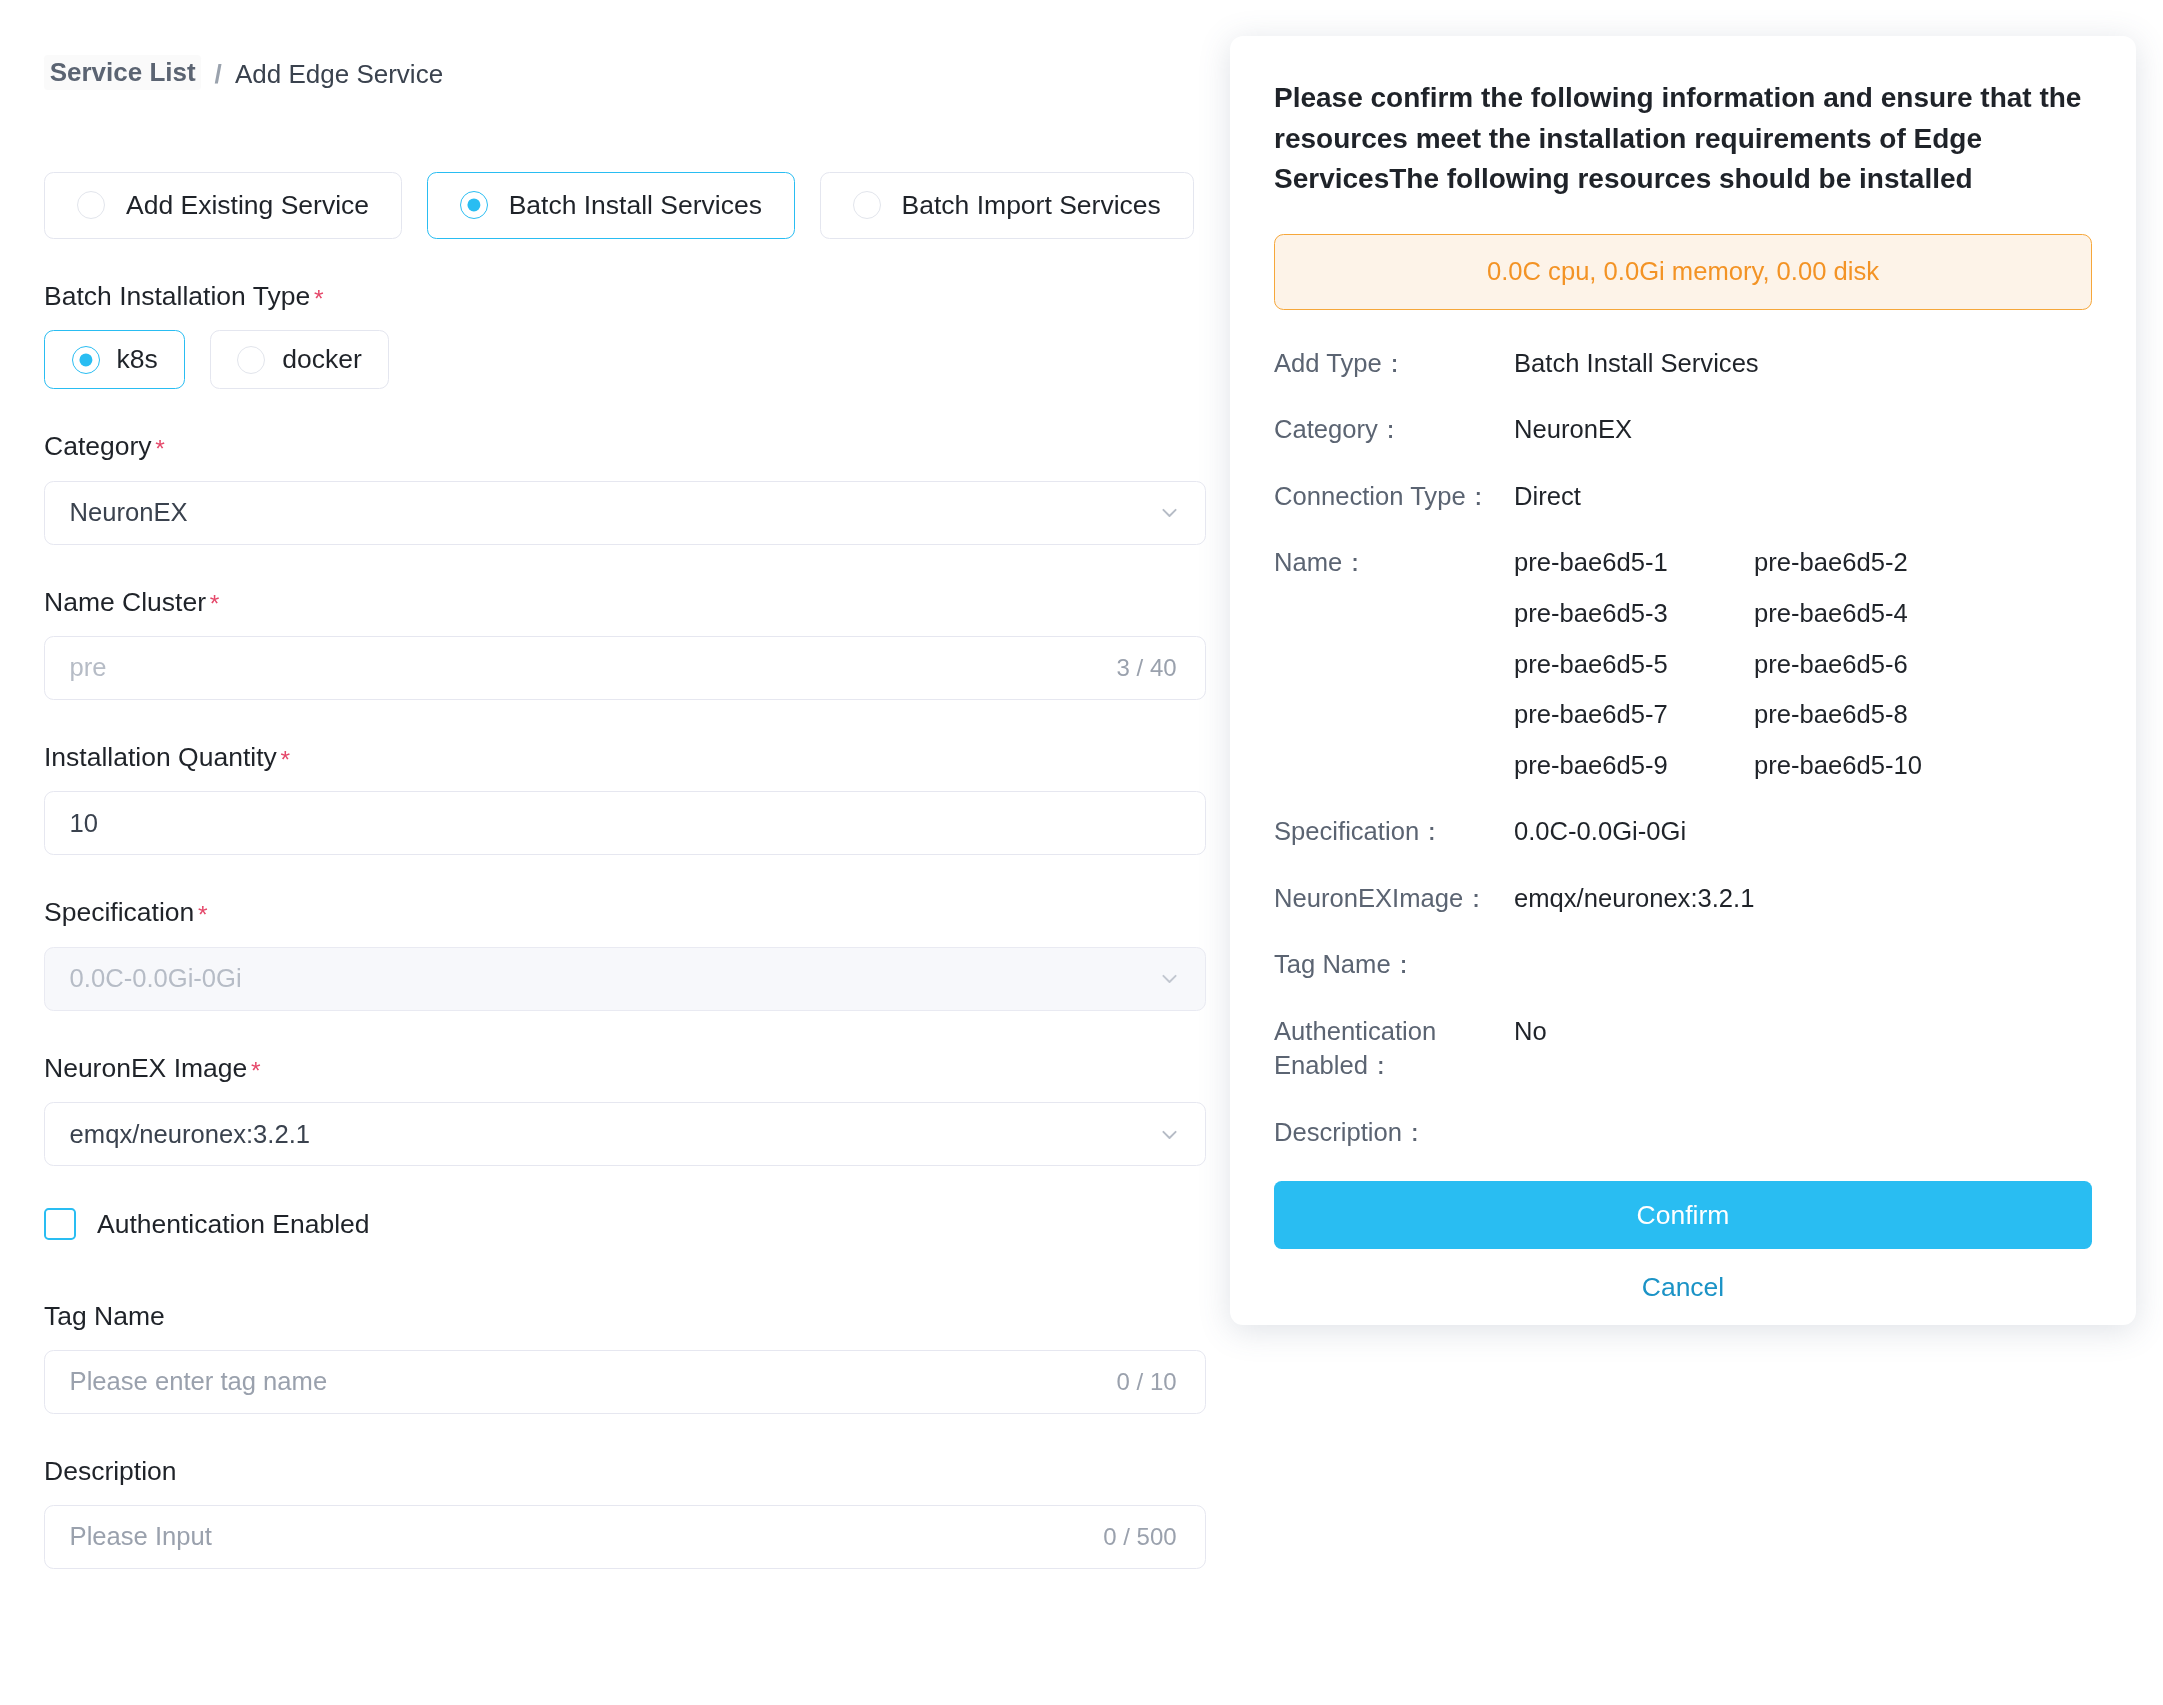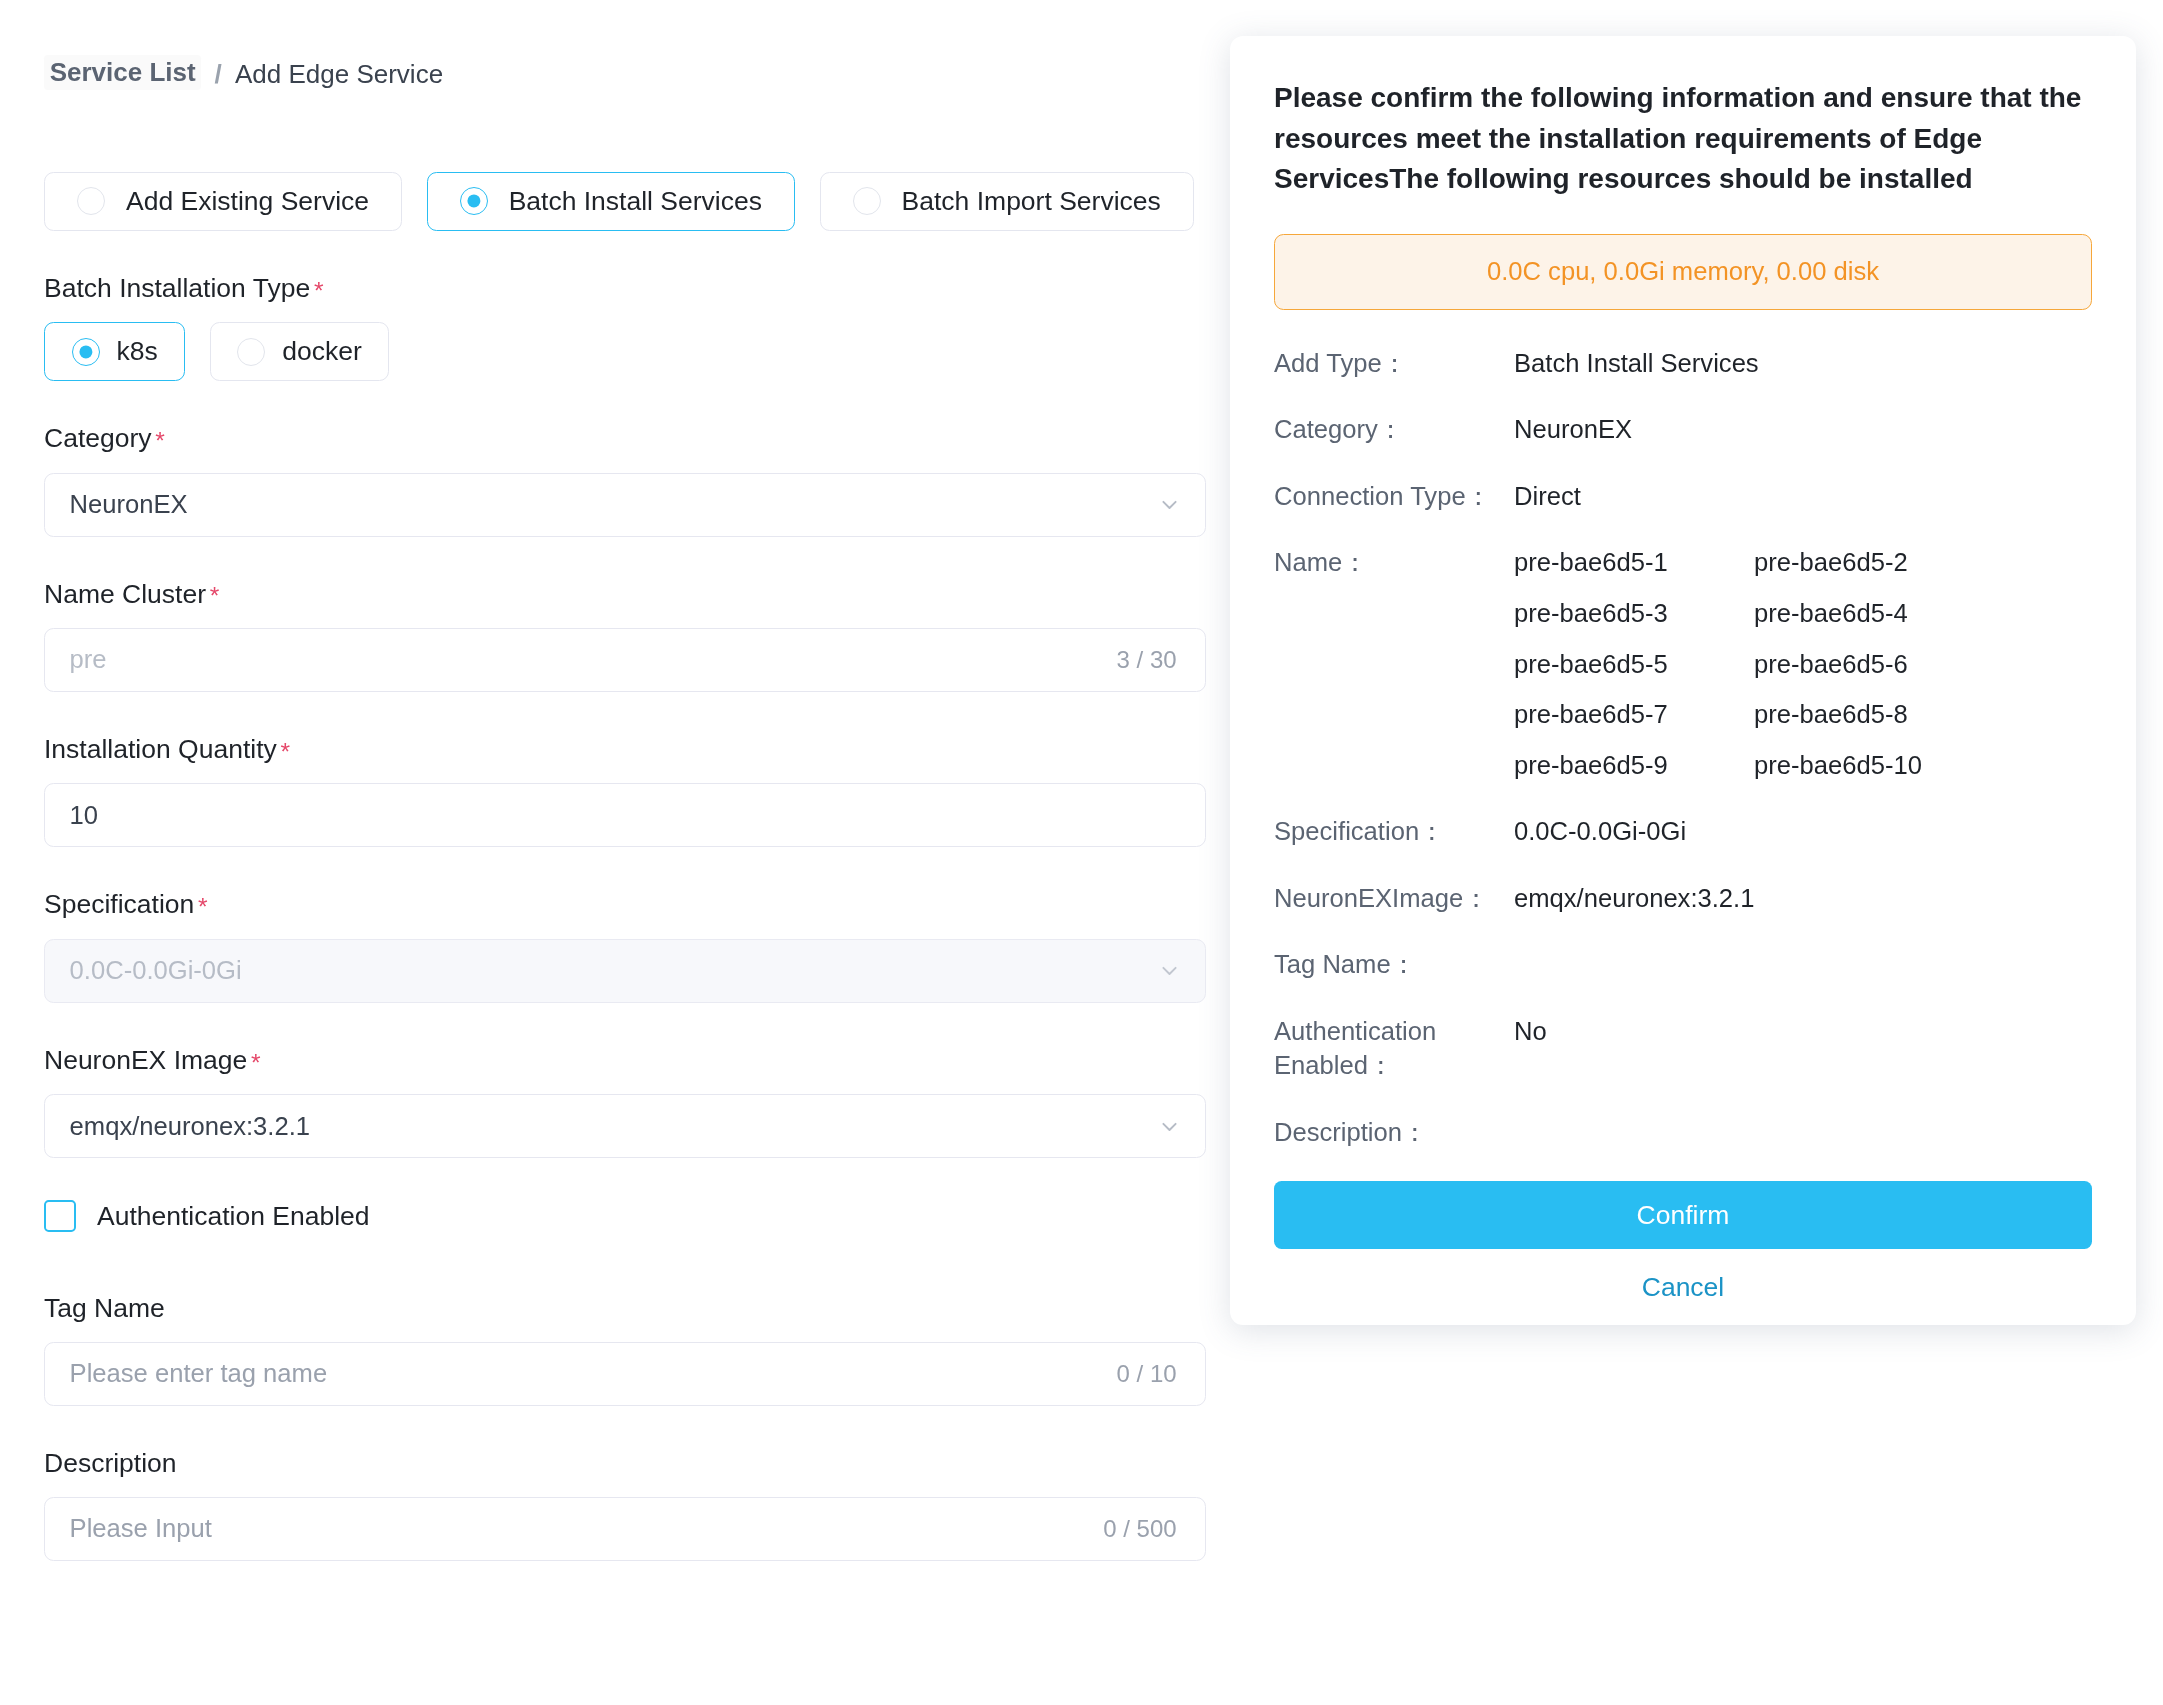--- a/index.html
+++ b/index.html
@@ -77,21 +77,21 @@
     align-items: center;
   }
   .radio-card {
     display: flex;
     align-items: center;
     gap: 21px;
     border: 1.9px solid #e4e6ef;
     border-radius: 9.5px;
     background: #ffffff;
     padding: 0 32px;
-    height: 59px;
+    height: 67px;
     cursor: pointer;
     font-size: 26.5px;
     color: #1f2329;
     white-space: nowrap;
   }
   .radio-card.selected {
     border-color: #29bdf2;
   }
   .radio-dot {
     width: 28px; height: 28px;
@@ -315,21 +315,21 @@
         </span>
       </div>
     </div>
 
     <div class="field">
       <span class="field-label">
         <span>Name Cluster</span><span class="req-star">*</span>
       </span>
       <div class="input-box">
         <span class="input-value muted">pre</span>
-        <span class="counter">3 / 30</span>
+        <span class="counter">3 / 40</span>
       </div>
     </div>
 
     <div class="field">
       <span class="field-label">
         <span>Installation Quantity</span><span class="req-star">*</span>
       </span>
       <div class="input-box">
         <span class="input-value">10</span>
       </div>

